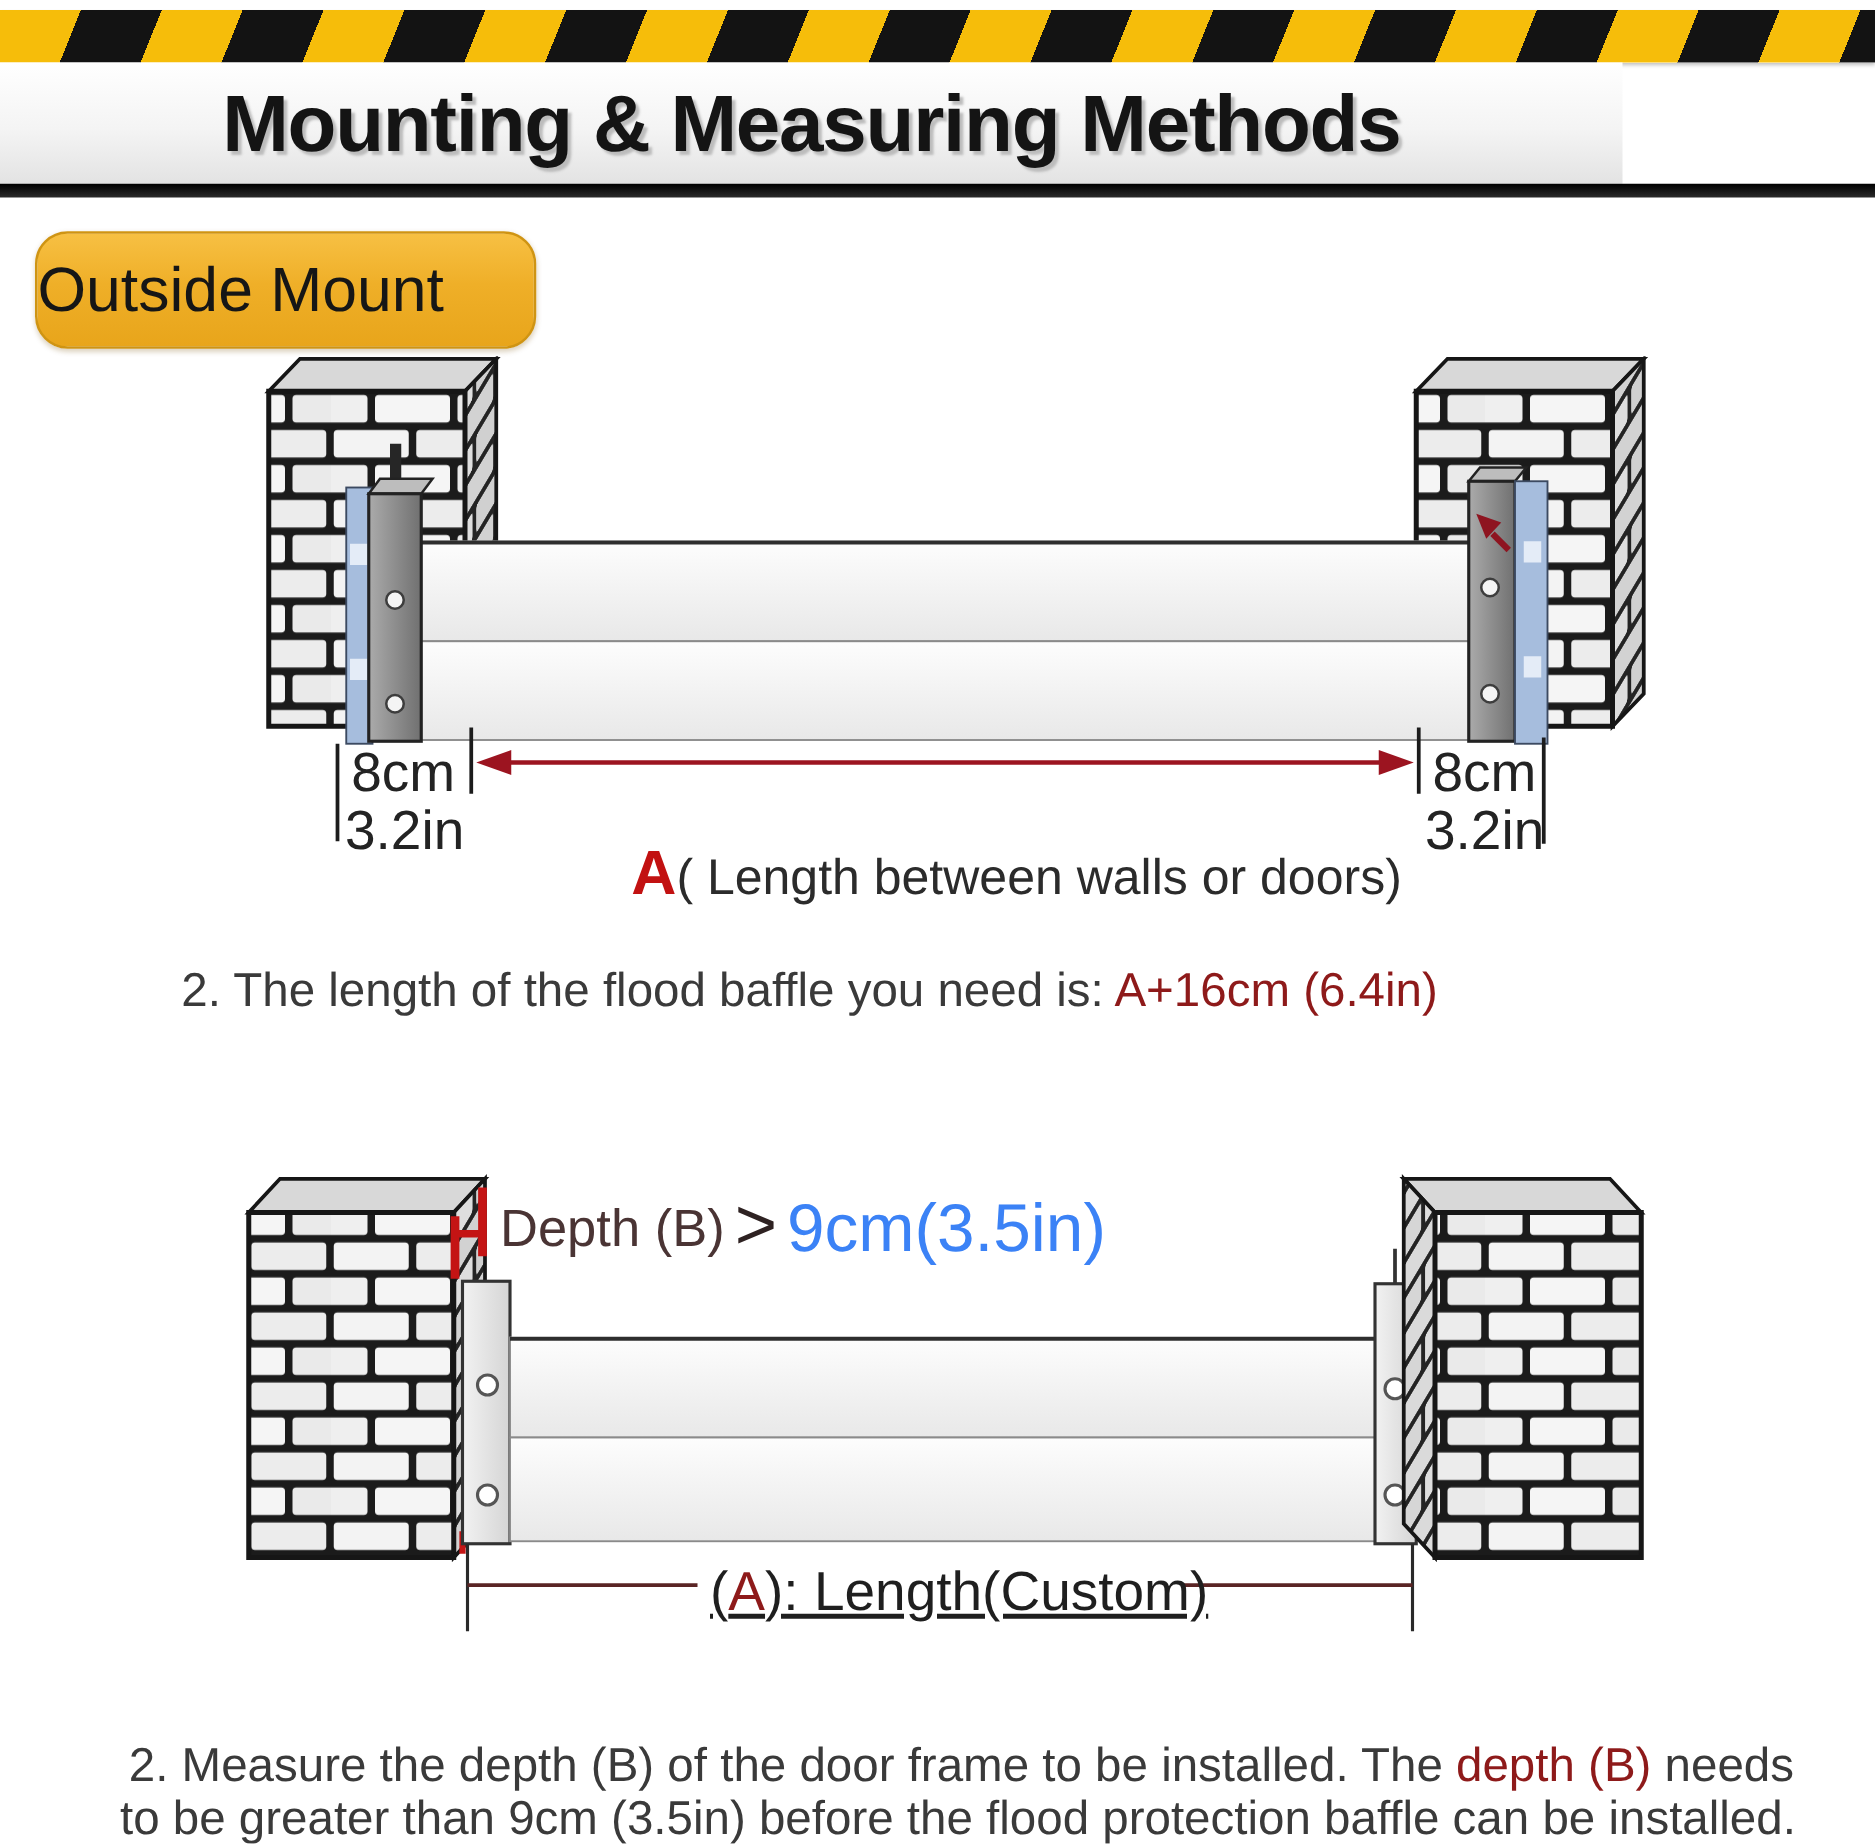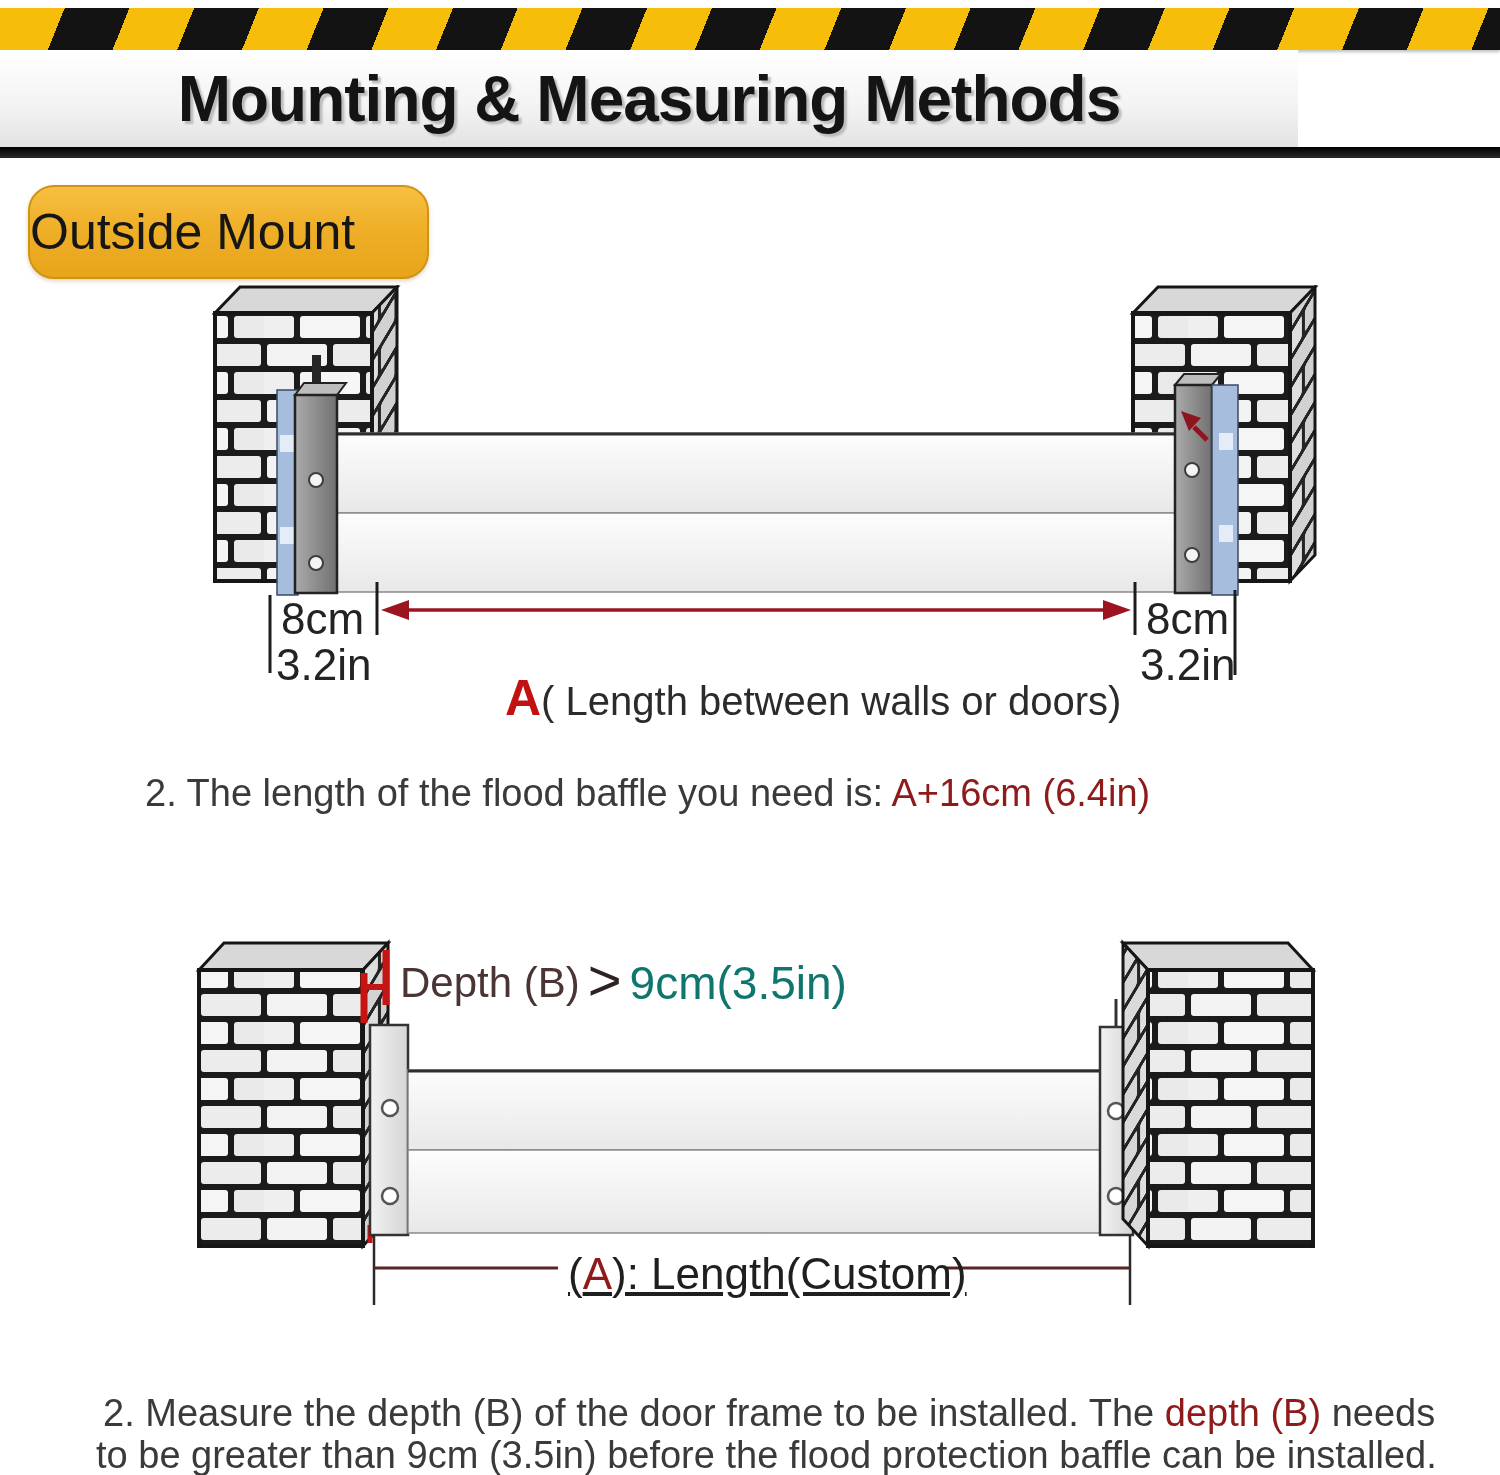--- a/index.html
+++ b/index.html
@@ -23,21 +23,21 @@
   .pill span{font-size:50px;color:#161616;}
   
   .dim{font-size:44px;color:#232323;line-height:1.0;}
   .alabel{font-size:40px;color:#2b2b2b;white-space:nowrap;margin-top:39px;}
   .alabel .bigA{font-size:50px;font-weight:bold;color:#c21111;}
   .step{font-size:38px;color:#3a3a3a;white-space:nowrap;}
   .red{color:#8e1a1a;}
   .depthrow{display:flex;align-items:center;white-space:nowrap;}
   .depthrow .d1{font-size:42px;color:#4a3434;}
   .depthrow .d2{font-size:58px;color:#2e2222;margin:0 8px 6px 8px;font-weight:400;}
-  .depthrow .d3{font-size:46px;color:#0f766e;}
+  .depthrow .d3{font-size:54px;color:#3b82f6;}
   .insidedim{font-size:44px;color:#1f1f1f;white-space:nowrap;text-decoration:underline;}
   svg{display:block;}
 </style>
 </head>
 <body>
 
 <div id="stage">
 
   <div class="abs hazard"></div>
 

